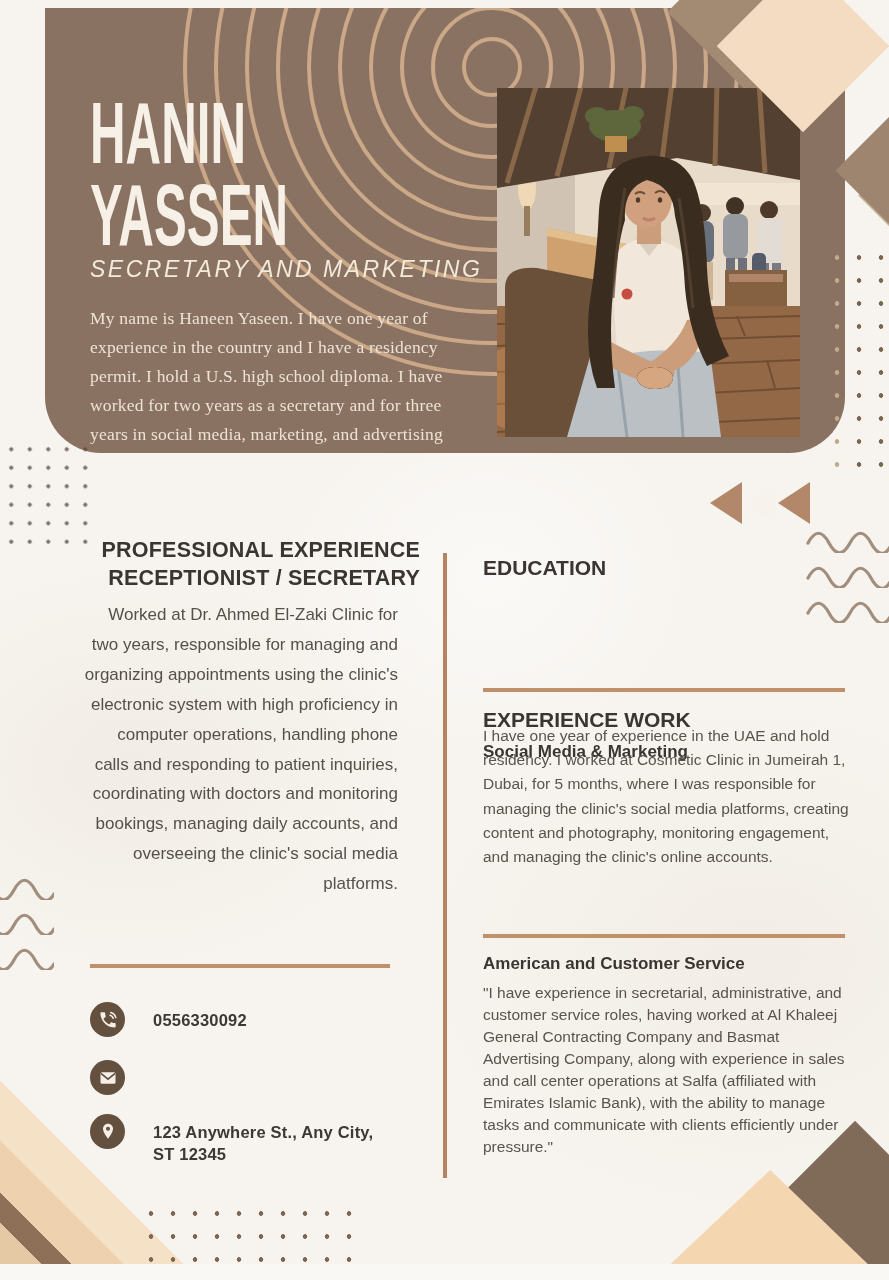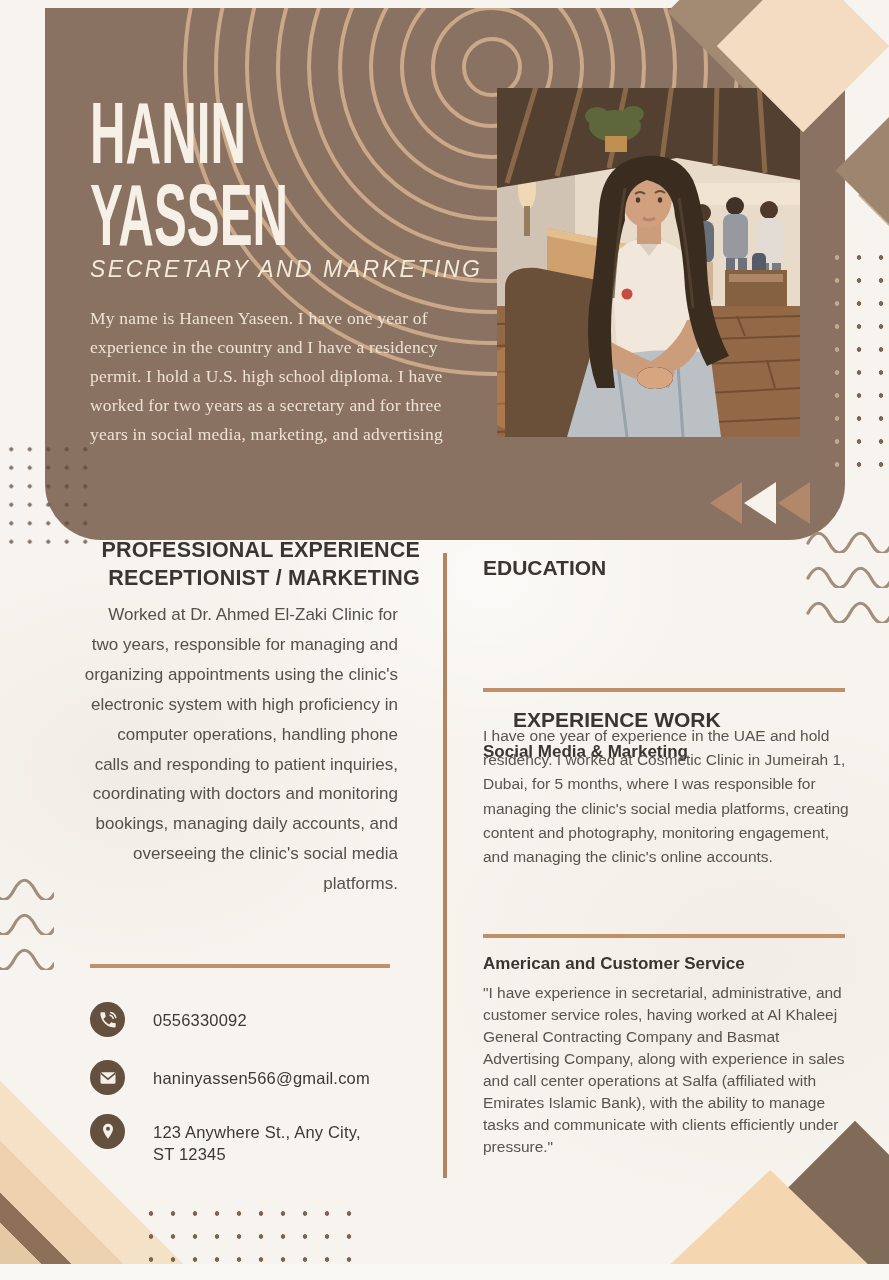--- a/index.html
+++ b/index.html
@@ -6,21 +6,21 @@
   body{font-family:"Liberation Sans",sans-serif;background:#e9e5df;}
   #page{position:relative;width:889px;height:1280px;margin:0 auto;overflow:hidden;
         background:#f7f4ef;
         background-image:
           radial-gradient(ellipse 400px 300px at 15% 60%, rgba(214,200,182,.18), transparent 70%),
           radial-gradient(ellipse 500px 380px at 85% 75%, rgba(210,195,175,.14), transparent 70%),
           radial-gradient(ellipse 300px 260px at 55% 45%, rgba(255,255,255,.5), transparent 70%);}
   .abs{position:absolute;}
 
   
-  .panel{left:45px;top:8px;width:800px;height:532px;background:#8a7263;
+  .panel{left:45px;top:8px;width:800px;height:445px;background:#8a7263;
          border-radius:0 0 56px 56px;overflow:hidden;z-index:1;}
   .rings{position:absolute;left:0;top:0;z-index:1;}
   .name{position:absolute;left:45px;top:84px;font-size:88px;font-weight:800;line-height:.93;
         color:#f6f0e6;letter-spacing:0;transform:scaleX(.56);transform-origin:left top;z-index:4;white-space:nowrap;}
   .subtitle{position:absolute;left:45px;top:248px;font-size:23px;font-style:italic;letter-spacing:2.5px;
         color:#f3ead9;z-index:4;white-space:nowrap;}
   .intro{position:absolute;left:45px;top:296px;width:375px;font-size:17.5px;line-height:1.66;
         color:#eee3d4;letter-spacing:.2px;z-index:4;font-family:Liberation Serif, serif;}
 
   
@@ -63,27 +63,27 @@
 
   
   .h-left{left:90px;top:536px;width:330px;font-size:21.5px;font-weight:bold;line-height:1.32;
           color:#3a3531;letter-spacing:.2px;z-index:10;text-align:right;}
   .p-left{left:80px;top:600px;width:318px;font-size:17px;line-height:1.76;color:#55504a;z-index:10;text-align:right;}
   .contact{z-index:10;}
   .contact-row{position:absolute;left:90px;display:flex;align-items:flex-start;}
   .crow1{top:1002px;}.crow2{top:1060px;}.crow3{top:1114px;}
   .cicon{width:35px;height:35px;border-radius:50%;background:#64503e;flex:0 0 35px;
          display:flex;align-items:center;justify-content:center;}
-  .clabel{margin-left:28px;margin-top:7px;font-size:16.5px;font-weight:normal;color:#3d3833;
+  .clabel{margin-left:28px;margin-top:7px;font-size:16.5px;font-weight:bold;color:#3d3833;
           letter-spacing:.2px;white-space:pre-line;line-height:1.35;}
 
   
   .h-right{position:absolute;left:483px;font-size:21px;font-weight:bold;color:#3a3531;z-index:10;}
   .hr-edu{top:556px;}
-  .hr-exp{top:708px;margin-left:30px;}
+  .hr-exp{top:708px;}
   .p-edu{left:483px;top:588px;width:352px;font-size:18.5px;line-height:1.72;color:#4c463f;
          letter-spacing:.8px;z-index:10;}
   .job-title{position:absolute;left:483px;font-size:17px;font-weight:bold;color:#3a3531;z-index:10;text-align:right;}
   .jt1{top:742px;}.jt2{top:954px;}
   .job-body{position:absolute;left:483px;width:368px;font-size:15.5px;color:#59534d;z-index:10;}
   .jb1{top:724px;line-height:1.56;}
   .jb2{top:982px;line-height:1.42;}
 
   
   .stripes{left:0;top:1080px;width:215px;height:186px;z-index:20;
@@ -260,42 +260,41 @@
       </svg>
   </div>
 
   <div class="abs vline"></div>
   <div class="abs hline hl-left"></div>
   <div class="abs hline hl-r1"></div>
   <div class="abs hline hl-r2"></div>
 
   <div class="abs h-left">
     <div>PROFESSIONAL EXPERIENCE</div>
-    <div>RECEPTIONIST / MARKETING</div>
+    <div>RECEPTIONIST / SECRETARY</div>
   </div>
   <div class="abs p-left">Worked at Dr. Ahmed El-Zaki Clinic for two years, responsible for managing and organizing appointments using the clinic's electronic system with high proficiency in computer operations, handling phone calls and responding to patient inquiries, coordinating with doctors and monitoring bookings, managing daily accounts, and overseeing the clinic's social media platforms.</div>
 
   <div class="contact">
     <div class="contact-row crow1">
       <div class="cicon">
         <svg width="20" height="20" viewBox="0 0 24 24">
           <path fill="#f5efe7" d="M6.5 10.6c1.5 2.9 3.9 5.3 6.8 6.8l2.3-2.3c.3-.3.7-.4 1.1-.2 1.1.4 2.3.6 3.5.6.6 0 1 .4 1 1v3.6c0 .6-.4 1-1 1C10.8 21.1 2.9 13.2 2.9 3.8c0-.6.4-1 1-1h3.7c.6 0 1 .4 1 1 0 1.2.2 2.4.6 3.5.1.4 0 .8-.2 1.1l-2.5 2.2z"></path>
           <path fill="none" stroke="#f5efe7" stroke-width="1.8" stroke-linecap="round" d="M14.5 6.2c1.8.5 3.2 1.9 3.7 3.7 M15.3 2.9c3 .8 5.3 3.1 6 6.1"></path>
         </svg>
       </div>
       <div class="clabel">0556330092</div>
     </div>
     <div class="contact-row crow2">
       <div class="cicon">
         <svg width="20" height="20" viewBox="0 0 24 24">
           <rect x="3" y="5" width="18" height="14" rx="2" fill="#f5efe7"></rect>
           <path d="M3.5 6.5 L12 13.5 L20.5 6.5" fill="none" stroke="#64503e" stroke-width="2"></path>
         </svg>
       </div>
-      <div class="clabel">haninyassen566@gmail.com</div>
     </div>
     <div class="contact-row crow3">
       <div class="cicon">
         <svg width="20" height="20" viewBox="0 0 24 24">
           <path fill="#f5efe7" d="M12 2C8.7 2 6 4.7 6 8c0 4.5 6 12 6 12s6-7.5 6-12c0-3.3-2.7-6-6-6z"></path>
           <circle cx="12" cy="8.2" r="2.4" fill="#64503e"></circle>
         </svg>
       </div>
       <div class="clabel">123 Anywhere St., Any City,
 ST 12345</div>

